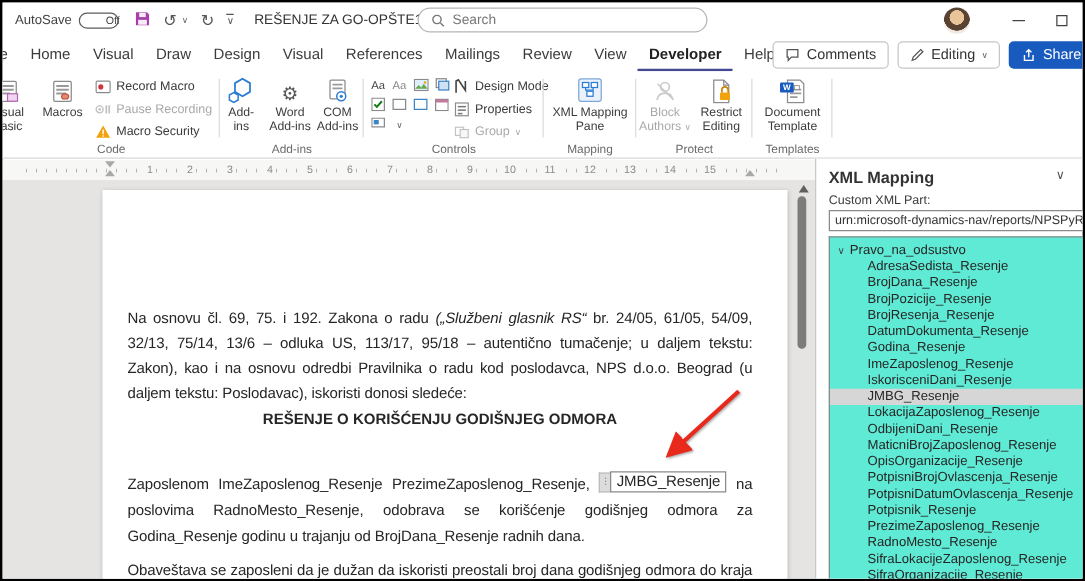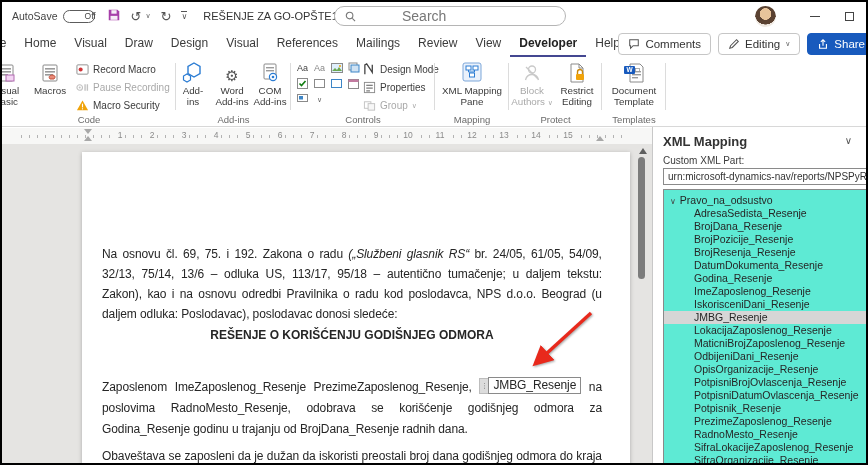--- a/index.html
+++ b/index.html
@@ -20,21 +20,21 @@
   .qat .ic{font-size:13px;color:#555;line-height:1;}
   .i-undo::before{content:"↺";}
   .i-redo::before{content:"↻";}
   .minichev{font-size:7px;color:#666;margin-left:-6px;}
   .i-qatmore{display:inline-block;border-top:1.5px solid #555;font-size:8px;color:#555;line-height:8px;padding-top:1px;}
   .i-qatmore::before{content:"∨";}
   .doctitle{display:flex;align-items:center;gap:5px;margin-left:16px;font-size:11px;color:#333;white-space:nowrap;}
   .doctitle .chev{font-size:8px;color:#555;}
   .chev::before{content:"∨";}
   .searchbox{position:absolute;left:332px;top:4px;width:232px;height:20px;border:1px solid #b5b5b5;border-radius:11px;background:#fff;display:flex;align-items:center;gap:6px;padding-left:10px;}
-  .searchbox span{font-size:14px;color:#777;margin-left:40px;}
+  .searchbox span{font-size:11px;color:#777;}
   .winctl{position:absolute;top:0;right:0;height:28px;display:flex;align-items:center;gap:0;}
   .avatar{width:21px;height:21px;border-radius:50%;margin-right:22px;
     background:radial-gradient(circle at 50% 38%,#e8c49a 0 34%,#5a4232 36% 62%,#efe9e2 64%);}
   .wbtn{width:34px;height:28px;display:flex;align-items:center;justify-content:center;}
   .ic-min{width:10px;height:0;border-top:1px solid #444;}
   .ic-max{width:9px;height:9px;border:1px solid #444;}
   
   .tabrow{position:absolute;left:0;top:28px;right:0;height:27px;background:#fff;}
   .tab-strip{position:absolute;left:-24px;top:0;display:flex;height:27px;align-items:center;}
   .tab{font-size:12px;color:#3b3b3b;padding:0 9px;height:27px;line-height:26px;white-space:nowrap;}
@@ -472,21 +472,21 @@
             <span>Pravilnika</span>
             <span>o</span>
             <span>radu</span>
             <span>kod</span>
             <span>poslodavca,</span>
             <span>NPS</span>
             <span>d.o.o.</span>
             <span>Beograd</span>
             <span>(u</span>
           </div>
-        <div class="line">daljem odluka: Poslodavac), poslodavac donosi sledeće:</div>
+        <div class="line">daljem tekstu: Poslodavac), iskoristi donosi sledeće:</div>
       </div>
 
       <div class="heading" style="top:176px;">REŠENJE O KORIŠĆENJU GODIŠNJEG ODMORA</div>
 
       <div class="doctext" style="top:225px;">
         <div class="line flexj" style="height:21px;">
           <span>Zaposlenom</span>
             <span>ImeZaposlenog_Resenje</span>
             <span>PrezimeZaposlenog_Resenje,</span>
             <span class="cc">
@@ -556,22 +556,22 @@
           <div class="trow">AdresaSedista_Resenje</div>
           <div class="trow">BrojDana_Resenje</div>
           <div class="trow">BrojPozicije_Resenje</div>
           <div class="trow">BrojResenja_Resenje</div>
           <div class="trow">DatumDokumenta_Resenje</div>
           <div class="trow">Godina_Resenje</div>
           <div class="trow">ImeZaposlenog_Resenje</div>
           <div class="trow">IskorisceniDani_Resenje</div>
           <div class="trow sel">JMBG_Resenje</div>
           <div class="trow">LokacijaZaposlenog_Resenje</div>
+          <div class="trow">OdbijeniDani_Resenje</div>
           <div class="trow">MaticniBrojZaposlenog_Resenje</div>
-          <div class="trow">OdbijeniDani_Resenje</div>
           <div class="trow">OpisOrganizacije_Resenje</div>
           <div class="trow">PotpisniBrojOvlascenja_Resenje</div>
           <div class="trow">PotpisniDatumOvlascenja_Resenje</div>
           <div class="trow">Potpisnik_Resenje</div>
           <div class="trow">PrezimeZaposlenog_Resenje</div>
           <div class="trow">RadnoMesto_Resenje</div>
           <div class="trow">SifraLokacijeZaposlenog_Resenje</div>
           <div class="trow">SifraOrganizacije_Resenje</div>
         </div>
     </div>

